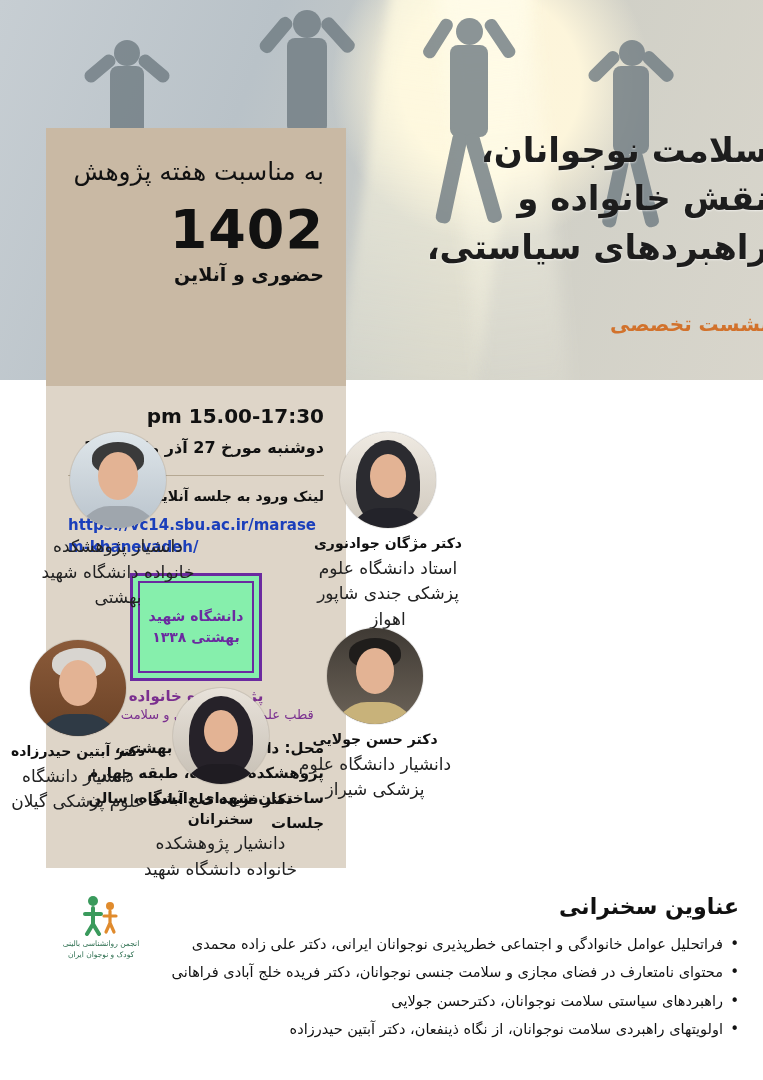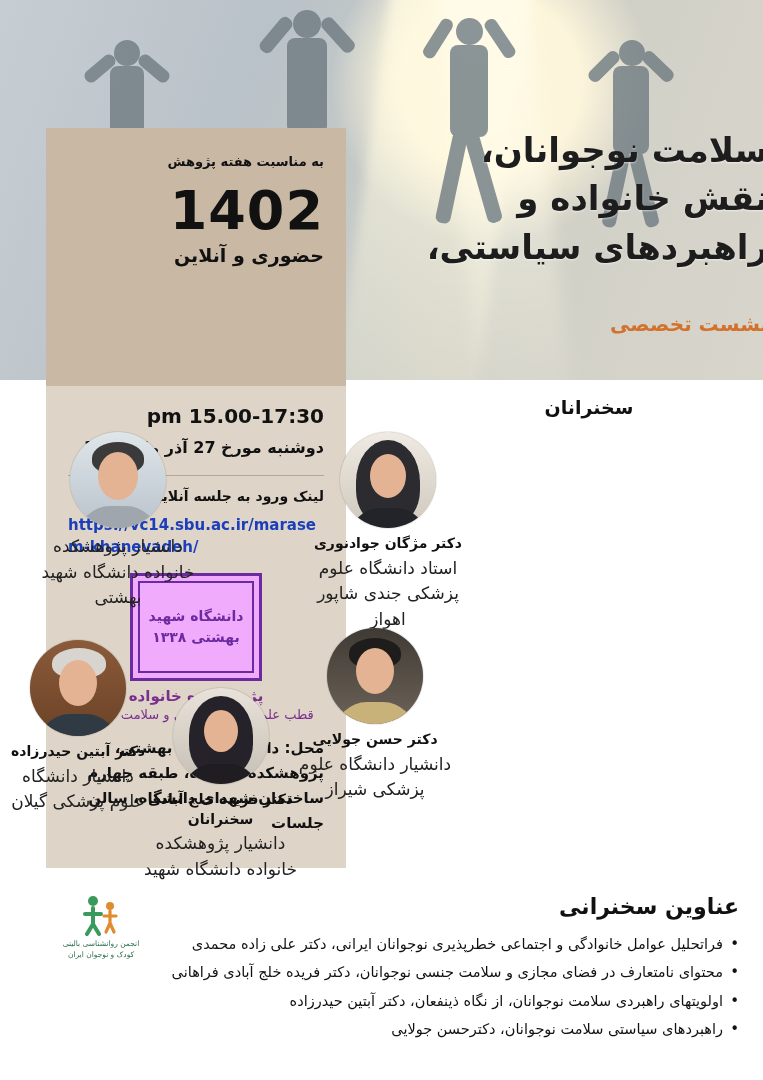--- a/index.html
+++ b/index.html
@@ -59,38 +59,38 @@
   }
 
   
   .beige{
     position:absolute;left:46px;top:128px;width:300px;height:740px;
     background:#c9b9a4;
   }
   .beige-top{
     padding:24px 22px 10px 22px;text-align:right;direction:rtl;color:#111;
   }
-  .occasion{font-size:13px;font-weight:bold;line-height:1.6;}
+  .occasion{font-size:25px;font-weight:normal;line-height:1.6;}
   .year{font-size:54px;font-weight:bold;letter-spacing:1px;margin:6px 0 2px;text-align:right;}
   .mode{font-size:19px;font-weight:bold;}
 
   .beige-lower{
     position:absolute;left:0;top:258px;width:300px;bottom:0;
     background:#ded5c8;padding:18px 22px;direction:rtl;text-align:right;box-sizing:border-box;
   }
   .time{font-size:20px;font-weight:bold;color:#111;margin-bottom:8px;}
   .date{font-size:16px;font-weight:bold;color:#111;line-height:1.55;}
   .hr{height:1px;background:#b5a893;margin:14px 0 12px;}
   .linklabel{font-size:14px;font-weight:bold;color:#111;margin-bottom:10px;}
   .url{font-size:15px;color:#1b3fbb;font-weight:bold;word-break:break-all;direction:ltr;text-align:left;line-height:1.5;}
 
   
   .sbu-logo{
     width:132px;height:108px;margin:14px auto 6px;position:relative;
-    border:3px solid #6b2aa0;box-sizing:border-box;background:#f0abfc;padding-left:24px;
+    border:3px solid #6b2aa0;box-sizing:border-box;background:#86efac;padding-left:24px;
   }
   .sbu-logo .inner{position:absolute;inset:5px;border:2px solid #6b2aa0;}
   .sbu-logo .txt{
     position:absolute;inset:0;display:flex;align-items:center;justify-content:center;
     color:#6b2aa0;font-weight:bold;font-size:14px;text-align:center;line-height:1.5;direction:rtl;
   }
   .inst{font-size:15px;font-weight:bold;color:#7a2f8f;text-align:center;margin-top:6px;}
   .inst2{font-size:13px;color:#7a2f8f;text-align:center;line-height:1.5;}
   .venue{font-size:15px;font-weight:bold;color:#111;line-height:1.65;margin-top:12px;text-align:right;}
 
@@ -210,21 +210,20 @@
       <div class="sbu-logo">
         <div class="inner"></div>
         <div class="txt">دانشگاه شهید بهشتی ۱۳۳۸</div>
       </div>
       <div class="inst">پژوهشکده خانواده</div>
       <div class="inst2">قطب علمی آسیب‌شناسی و سلامت خانواده</div>
       <div class="venue">محل: دانشگاه شهید بهشتی، پژوهشکده خانواده، طبقه چهارم ساختمان شهدای دانشگاه، سالن جلسات</div>
     </div>
   </div>
 
-  <div class="speakers-head">سخنرانان</div>
 
   <div class="sp sp1">
     <div class="photo">
       <div class="face">
         <div class="bg" style="background:linear-gradient(180deg,#efeae2,#cfc8bd);"></div>
         <div class="hair" style="left:16px;top:8px;width:64px;height:84px;background:#2b2b30;"></div>
         <div class="skin" style="left:30px;top:22px;width:36px;height:44px;"></div>
         <div class="shoulder" style="left:10px;top:76px;width:76px;height:30px;background:#23232a;"></div>
       </div>
     </div>
@@ -282,22 +281,22 @@
     </div>
     <div class="name">دکتر آبتین حیدرزاده</div>
     <div class="role">دانشیار دانشگاه علوم پزشکی گیلان</div>
   </div>
 
   <div class="bottom">
     <div class="topics-title">عناوین سخنرانی</div>
     <ul class="topics">
       <li>فراتحلیل عوامل خانوادگی و اجتماعی خطرپذیری نوجوانان ایرانی، دکتر علی زاده محمدی</li>
       <li>محتوای نامتعارف در فضای مجازی و سلامت جنسی نوجوانان، دکتر فریده خلج آبادی فراهانی</li>
+      <li>راهبردهای سیاستی سلامت نوجوانان، دکترحسن جولایی</li>
       <li>اولویتهای راهبردی سلامت نوجوانان، از نگاه ذینفعان، دکتر آبتین حیدرزاده</li>
-      <li>راهبردهای سیاستی سلامت نوجوانان، دکترحسن جولایی</li>
     </ul>
 
     <div class="logo-left">
       <div class="mark">
         <svg width="44" height="44" viewBox="0 0 44 44">
           <circle cx="14" cy="9" r="5" fill="#3a9a5c"></circle>
           <path d="M14 16 L14 32 M6 22 L22 22 M14 32 L8 42 M14 32 L20 42" stroke="#3a9a5c" stroke-width="4" fill="none" stroke-linecap="round"></path>
           <circle cx="31" cy="14" r="4" fill="#e08b2d"></circle>
           <path d="M31 19 L31 31 M25 24 L37 24 M31 31 L27 40 M31 31 L35 40" stroke="#e08b2d" stroke-width="3.2" fill="none" stroke-linecap="round"></path>
         </svg>

